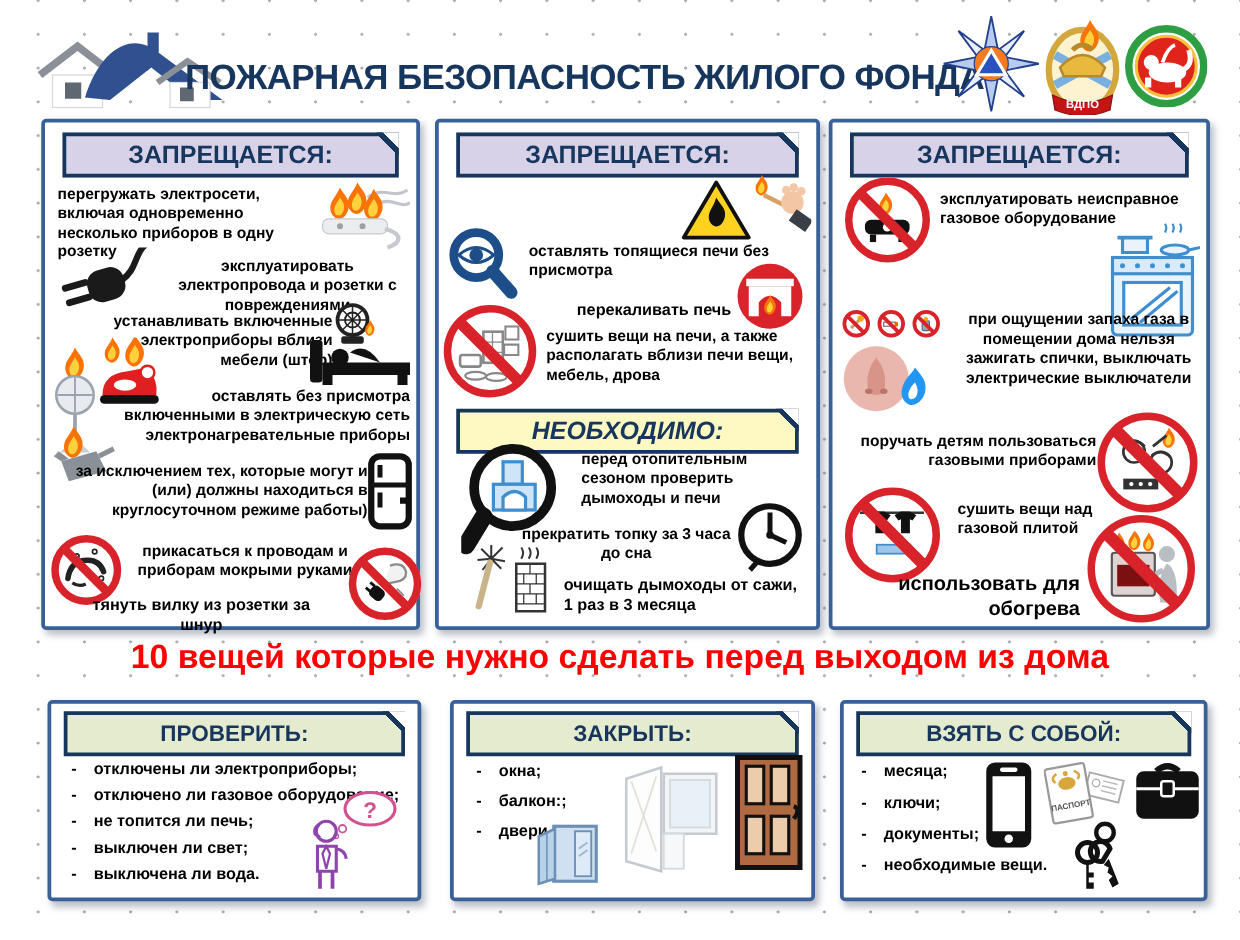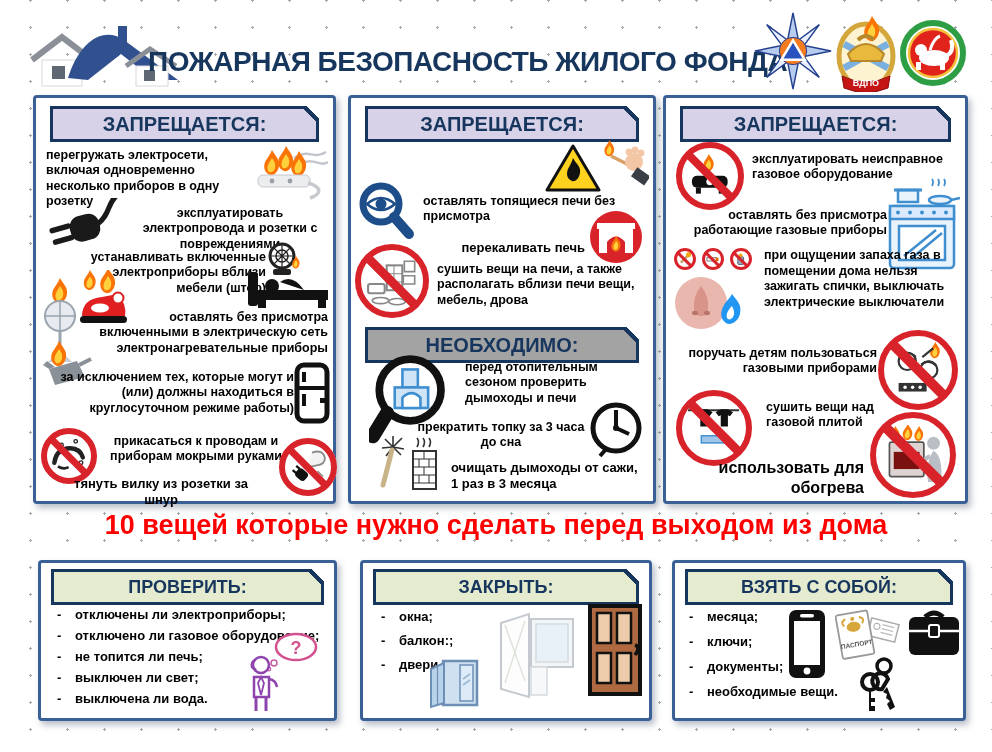--- a/index.html
+++ b/index.html
@@ -12,36 +12,36 @@
   .abs{position:absolute;}
   
   .main-title{position:absolute;left:148px;top:46px;width:630px;font-size:28px;font-weight:bold;color:#17365d;letter-spacing:-.5px;white-space:nowrap;}
   
   .panel{position:absolute;background:#fff;border:3px solid #3a6098;border-radius:4px;box-shadow:3px 4px 6px rgba(100,110,130,.45);}
   .band{position:absolute;left:14px;right:14px;height:30px;border:3px solid #17365d;border-radius:0;
         display:flex;align-items:center;justify-content:center;font-weight:bold;color:#17365d;font-size:20px;}
   .band::after{content:"";position:absolute;top:-3px;right:-3px;width:18px;height:18px;
         background:linear-gradient(to bottom left,#fff 36%,#17365d 36% 52%,rgba(0,0,0,0) 52%);}
   .band.purple{background:#d8d2e8;}
-  .band.peach{background:#a3a3a3;}
+  .band.peach{background:#fef9c3;font-style:italic;}
   .band.green{background:#e4ebce;font-size:18px;}
   .t{position:absolute;font-weight:bold;color:#000;font-size:12.5px;line-height:1.22;}
   
   .nosign{position:absolute;border-radius:50%;background:#fff;}
   .nosign .ring{position:absolute;inset:0;border:6px solid #d8232a;border-radius:50%;box-sizing:border-box;}
   .nosign .bar{position:absolute;left:2%;top:44%;width:96%;height:12%;background:#d8232a;transform:rotate(45deg);}
   .nosign svg.cnt{position:absolute;left:15%;top:15%;width:70%;height:70%;}
   .nosign.thin .ring{border-width:3px;}
   .nosign.thin .bar{height:14%;}
   
   .blist{position:absolute;}
   .brow{display:flex;font-weight:bold;font-size:13px;color:#000;}
   .brow .dash{width:18px;text-align:left;}
   .gasblock .gasicons{float:left;width:86px;height:86px;position:relative;margin-right:4px;}
-  .gasblock .gt{font-weight:bold;font-size:12.5px;line-height:1.25;text-align:left;}
+  .gasblock .gt{font-weight:bold;font-size:12.5px;line-height:1.25;text-align:center;}
   .red-title{position:absolute;left:0;right:0;top:510px;text-align:center;font-size:27px;font-weight:bold;color:#fe0000;}
 </style>
 </head>
 <body>
 
 <div class="poster">
 
   <svg width="0" height="0" style="position:absolute" aria-hidden="true">
     <defs>
       <g id="flame">
@@ -295,21 +295,20 @@
         <rect x="6" y="24" width="36" height="12" rx="5" fill="#111"></rect>
         <circle cx="24" cy="30" r="3.5" fill="#fff"></circle>
         <rect x="10" y="36" width="5" height="6" fill="#111"></rect>
         <rect x="33" y="36" width="5" height="6" fill="#111"></rect>
       </svg>
       <div class="ring"></div>
         <div class="bar"></div>
     </div>
     <div class="t" style="left:86px;top:54px;width:206px;text-align:left">эксплуатировать  неисправное газовое оборудование</div>
 
-    <div class="t" style="left:26px;top:110px;width:195px;text-align:right">оставлять без присмотра работающие газовые приборы</div>
     <svg class="abs" style="left:218px;top:80px" width="76" height="94" viewBox="0 0 76 94">
       <g stroke="#3e8ed0" stroke-width="2.5" fill="#e8f3fc">
         <path d="M14 12 h20 v12 h-20z"></path>
         <path d="M10 12 h28" stroke-width="3"></path>
         <ellipse cx="56" cy="22" rx="11" ry="4"></ellipse>
         <line x1="67" y1="22" x2="76" y2="20"></line>
         <rect x="6" y="28" width="64" height="62" rx="4"></rect>
         <rect x="6" y="28" width="64" height="13" fill="#d8eafb"></rect>
         <rect x="15" y="48" width="46" height="34" fill="#fff"></rect>
         <line x1="20" y1="78" x2="52" y2="52"></line>

